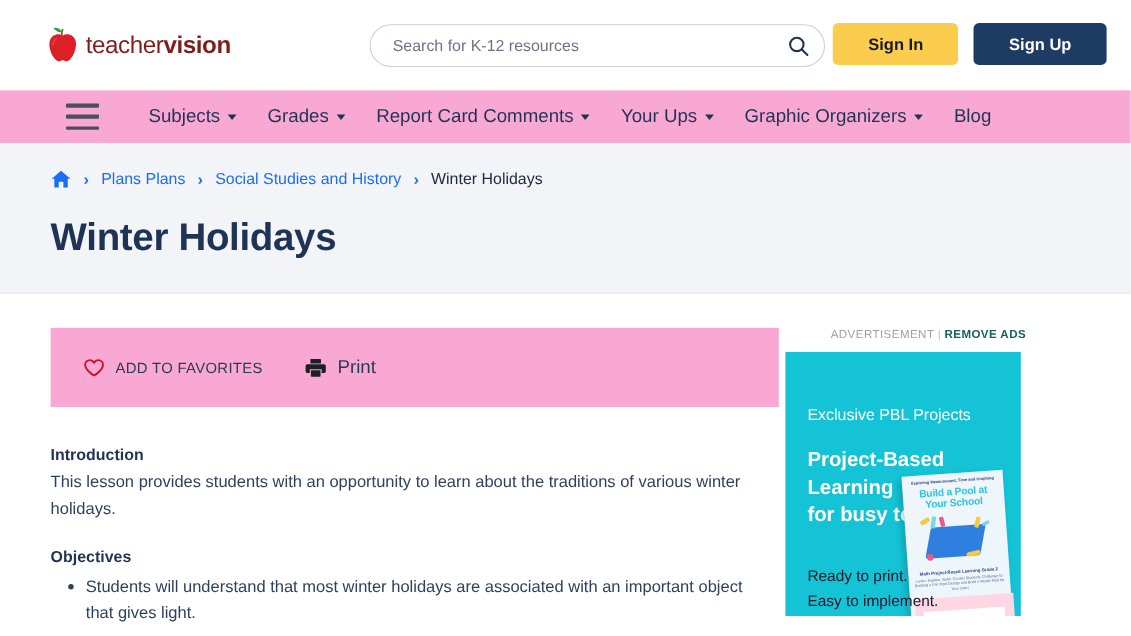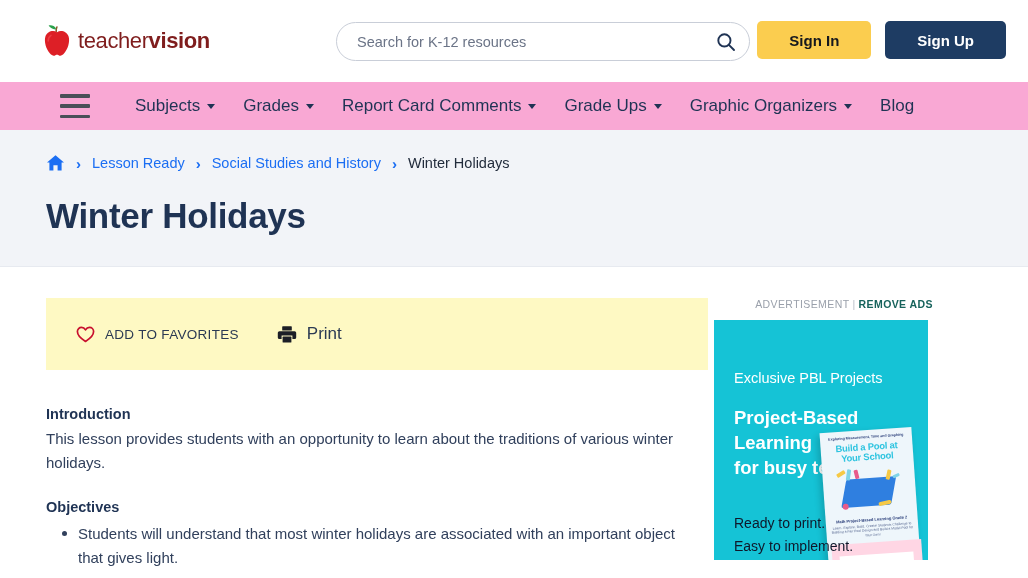--- a/index.html
+++ b/index.html
@@ -161,21 +161,21 @@
   .main {
     display: flex;
     padding: 0;
   }
   .content {
     width: 708px;
     padding-left: 46px;
     padding-top: 31px;
   }
   .actionbar {
-    background: #fef9c3;
+    background: #f9a8d4;
     height: 72px;
     display: flex;
     align-items: center;
     padding-left: 30px;
     gap: 38px;
   }
   .action {
     display: flex;
     align-items: center;
     cursor: pointer;
@@ -381,41 +381,41 @@
   </div>
   <div class="nav-item">
     <span>Grades</span>
     <i class="caret"></i>
   </div>
   <div class="nav-item">
     <span>Report Card Comments</span>
     <i class="caret"></i>
   </div>
   <div class="nav-item">
-    <span>Grade Ups</span>
+    <span>Your Ups</span>
     <i class="caret"></i>
   </div>
   <div class="nav-item">
     <span>Graphic Organizers</span>
     <i class="caret"></i>
   </div>
   <div class="nav-item">
     <span>Blog</span>
   </div>
 </div>
 
 <div class="hero">
   <div class="breadcrumb">
     <span class="bc-home">
       <svg width="19" height="18" viewBox="0 0 19 18" xmlns="http://www.w3.org/2000/svg">
         <path d="M9.5 1.2 L18 8.4 L15.6 8.4 L15.6 16.4 L11.6 16.4 L11.6 11.2 L7.4 11.2 L7.4 16.4 L3.4 16.4 L3.4 8.4 L1 8.4 Z" fill="#1b6ef3"></path>
       </svg>
     </span>
     <span class="bc-sep">›</span>
-    <span class="bc-link">Lesson Ready</span>
+    <span class="bc-link">Plans Plans</span>
     <span class="bc-sep">›</span>
     <span class="bc-link">Social Studies and History</span>
     <span class="bc-sep">›</span>
     <span class="bc-current">Winter Holidays</span>
   </div>
   <h1 class="page-title">Winter Holidays</h1>
 </div>
 
 <div class="main">
 

